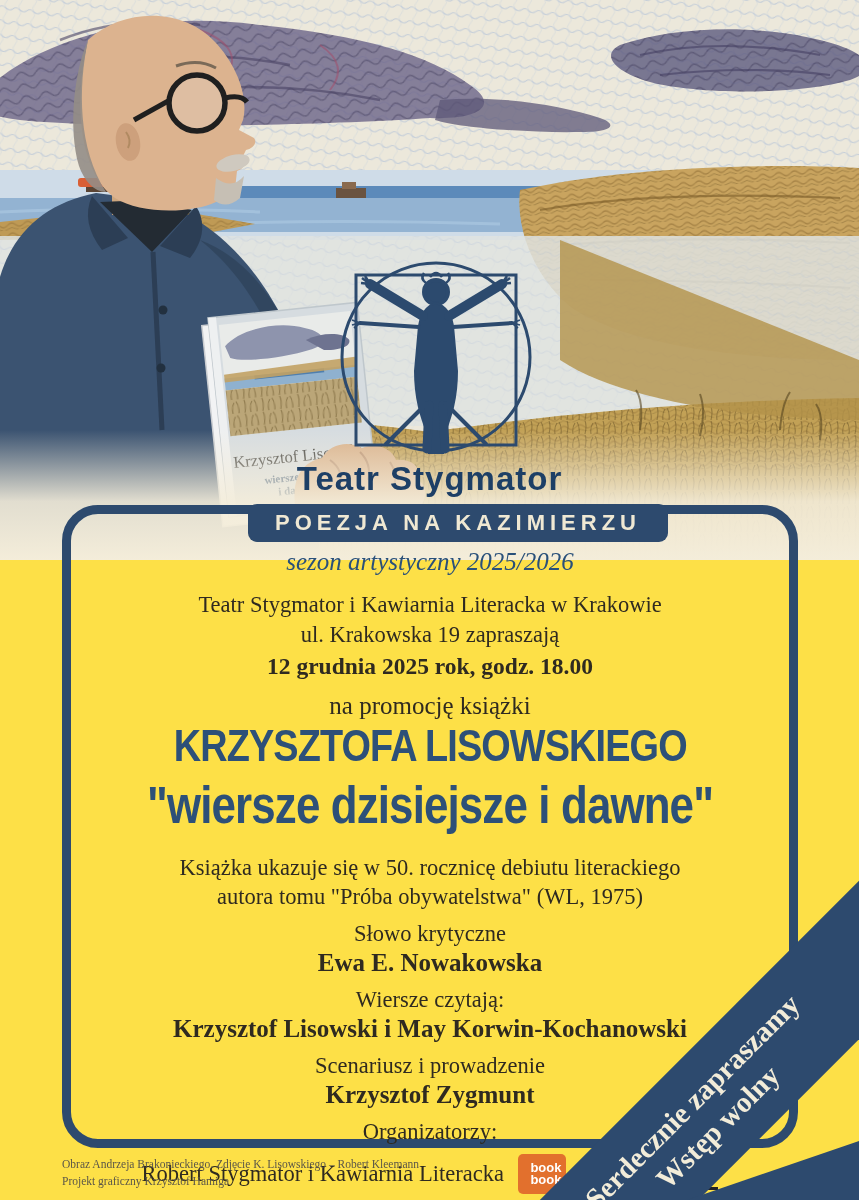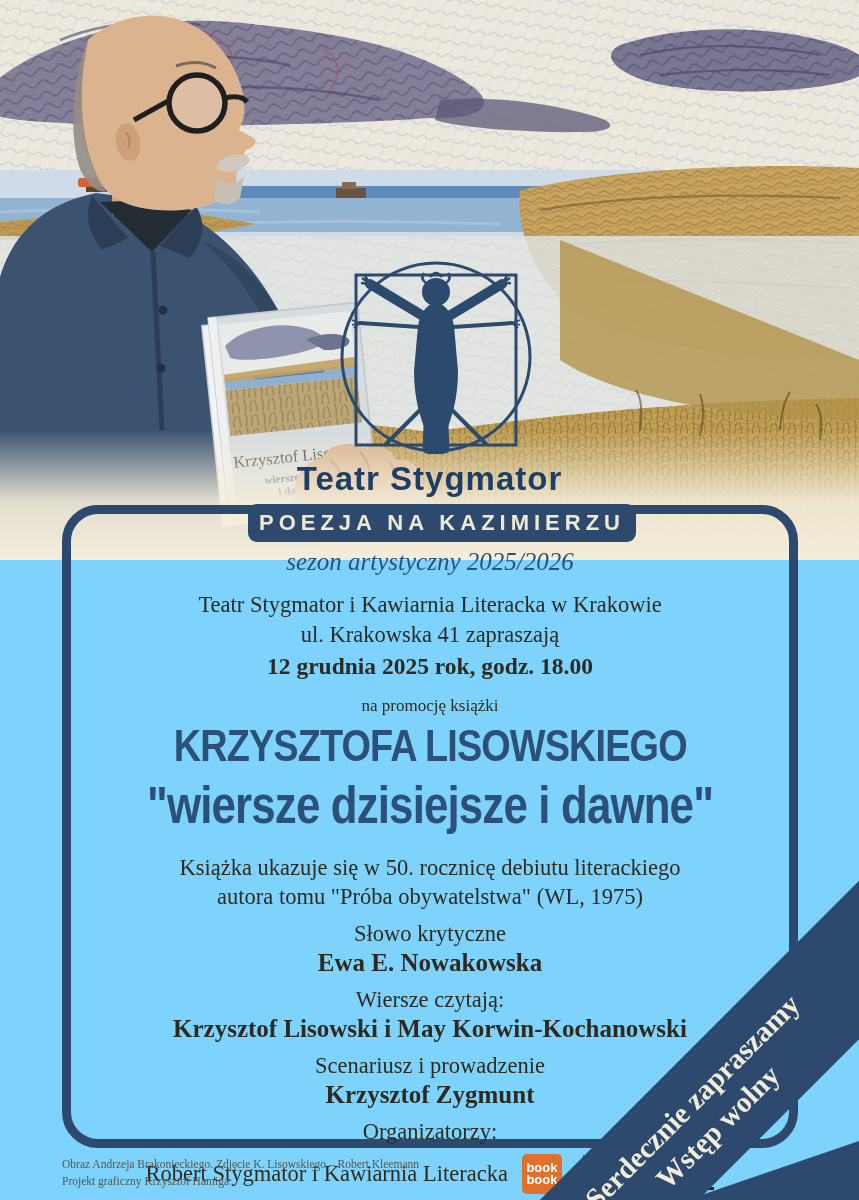--- a/index.html
+++ b/index.html
@@ -1,49 +1,49 @@
 <!DOCTYPE html>
 <html lang="pl"><head>
 <meta charset="utf-8">
 <style>
   html,body{margin:0;padding:0;background:#ddd;}
   .poster{
     position:relative;width:859px;height:1200px;overflow:hidden;
-    background:#7dd3fc;font-family:"Liberation Serif","DejaVu Serif",serif;
+    background:#fde047;font-family:"Liberation Serif","DejaVu Serif",serif;
     margin:0 auto;
   }
   
   .artwork{position:absolute;left:0;top:0;width:859px;height:560px;z-index:1;}
   
   .vitruvian{position:absolute;left:330px;top:253px;width:212px;height:212px;z-index:2;}
   .brand-title{
     position:absolute;left:0;top:460px;width:859px;text-align:center;z-index:2;
     font-family:"Liberation Sans","DejaVu Sans",sans-serif;font-weight:bold;
     font-size:33px;color:#1d3f66;letter-spacing:1px;
   }
   
   .frame{
     position:absolute;left:62px;top:505px;width:736px;height:643px;z-index:3;
     border:9px solid #2d4a6e;border-radius:36px;box-sizing:border-box;
   }
   .banner{
-    position:absolute;left:248px;top:504px;width:388px;height:38px;z-index:4;
+    position:absolute;left:248px;top:504px;width:420px;height:38px;z-index:4;
     background:#2d4a6e;border-radius:9px;display:flex;align-items:center;justify-content:center;
     font-family:"Liberation Sans","DejaVu Sans",sans-serif;font-weight:bold;
     font-size:22px;letter-spacing:5px;color:#efe8d3;
   }
   
   .content{
     position:absolute;left:80px;top:548px;width:700px;z-index:5;
     text-align:center;color:#2f2a20;
   }
   .season{font-style:italic;font-size:25px;color:#29507a;margin-bottom:14px;}
   .line{font-size:22.5px;line-height:30px;}
   .date{font-size:23.5px;font-weight:bold;line-height:32px;}
-  .promo{font-size:17px;margin-top:9px;line-height:30px;}
+  .promo{font-size:25px;margin-top:9px;line-height:30px;}
   .author-name{margin-top:2px;line-height:46px;white-space:nowrap;}
   .author-name span{
     display:inline-block;transform:scaleX(.86);transform-origin:center;
     font-family:"Liberation Sans","DejaVu Sans",sans-serif;font-weight:bold;
     font-size:44px;letter-spacing:-1px;color:#2d5078;
   }
   .book-title{line-height:54px;white-space:nowrap;}
   .book-title span{
     display:inline-block;transform:scaleX(.86);transform-origin:center;
     font-family:"Liberation Sans","DejaVu Sans",sans-serif;font-weight:bold;
@@ -55,21 +55,21 @@
   .org-row{
     margin-top:8px;display:flex;align-items:center;justify-content:center;gap:14px;
   }
   .org-names{font-size:22.5px;}
   
   .bb-logo{display:flex;align-items:flex-end;gap:6px;}
   .bb-square{
     width:40px;height:40px;background:#e2702d;border-radius:5px;
     display:flex;flex-direction:column;align-items:center;justify-content:center;
     font-family:"Liberation Sans","DejaVu Sans",sans-serif;font-weight:bold;
-    color:#fff;font-size:13px;line-height:12px;
+    color:#fff;font-size:13px;line-height:12px;padding-left:8px;
   }
   .bb-right{display:flex;flex-direction:column;align-items:flex-start;line-height:1;}
   .bb-kawiarnia{
     font-family:"DejaVu Sans Mono","Liberation Mono",monospace;
     font-size:10px;letter-spacing:2px;color:#3a3a3a;margin-bottom:2px;margin-left:14px;
   }
   .bb-literacka{
     font-family:"DejaVu Serif","Liberation Serif",serif;font-size:24px;color:#222;
     display:flex;align-items:baseline;
   }
@@ -248,21 +248,21 @@
   </svg>
 
   <div class="brand-title">Teatr Stygmator</div>
 
   <div class="frame"></div>
   <div class="banner">POEZJA NA KAZIMIERZU</div>
 
   <div class="content">
     <div class="season">sezon artystyczny 2025/2026</div>
     <div class="line">Teatr Stygmator i Kawiarnia Literacka w Krakowie</div>
-    <div class="line">ul. Krakowska 41 zapraszają</div>
+    <div class="line">ul. Krakowska 19 zapraszają</div>
     <div class="date">12 grudnia 2025 rok, godz. 18.00</div>
     <div class="promo">na promocję książki</div>
     <div class="author-name"><span>KRZYSZTOFA LISOWSKIEGO</span></div>
     <div class="book-title"><span>"wiersze dzisiejsze i dawne"</span></div>
     <div class="anniv">Książka ukazuje się w 50. rocznicę debiutu literackiego</div>
     <div class="anniv" style="margin-top:0">autora tomu "Próba obywatelstwa" (WL, 1975)</div>
     <div class="label">Słowo krytyczne</div>
     <div class="pname">Ewa E. Nowakowska</div>
     <div class="label">Wiersze czytają:</div>
     <div class="pname">Krzysztof Lisowski i May Korwin-Kochanowski</div>

